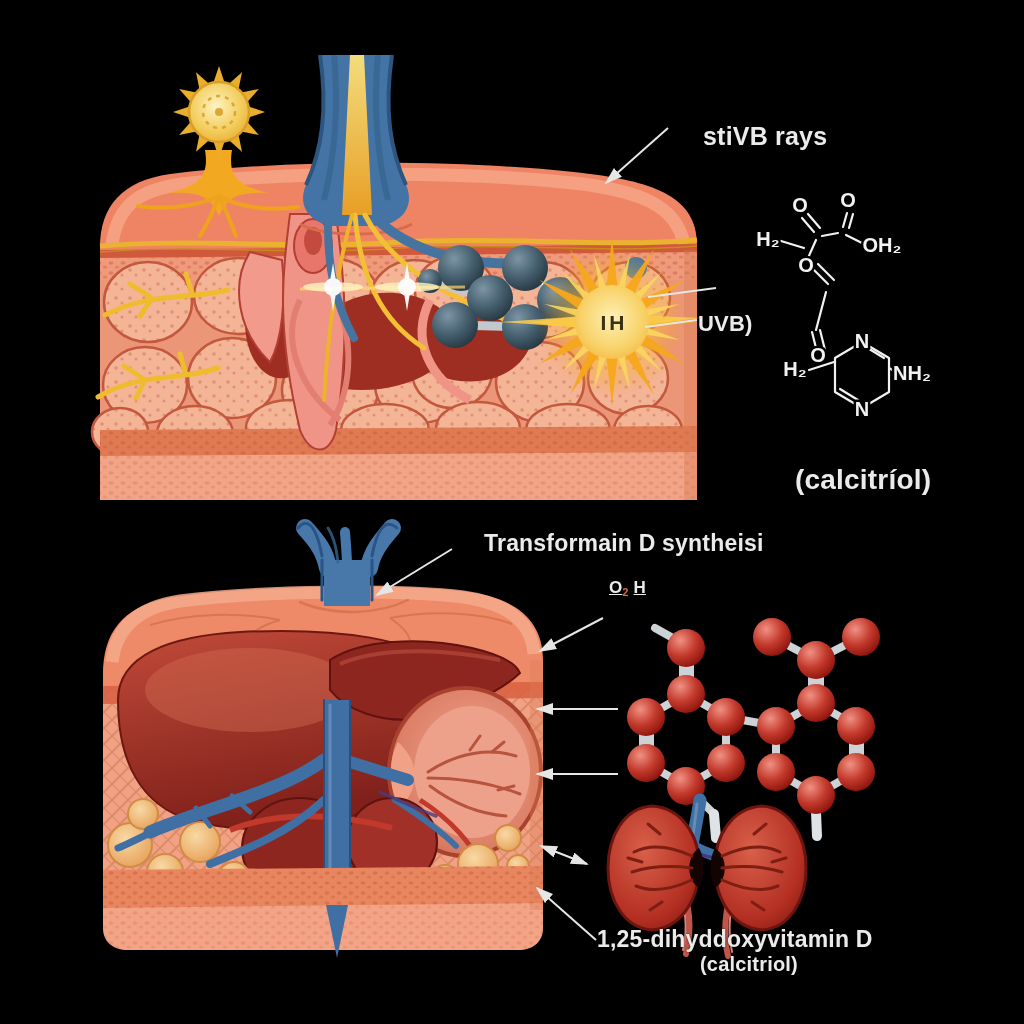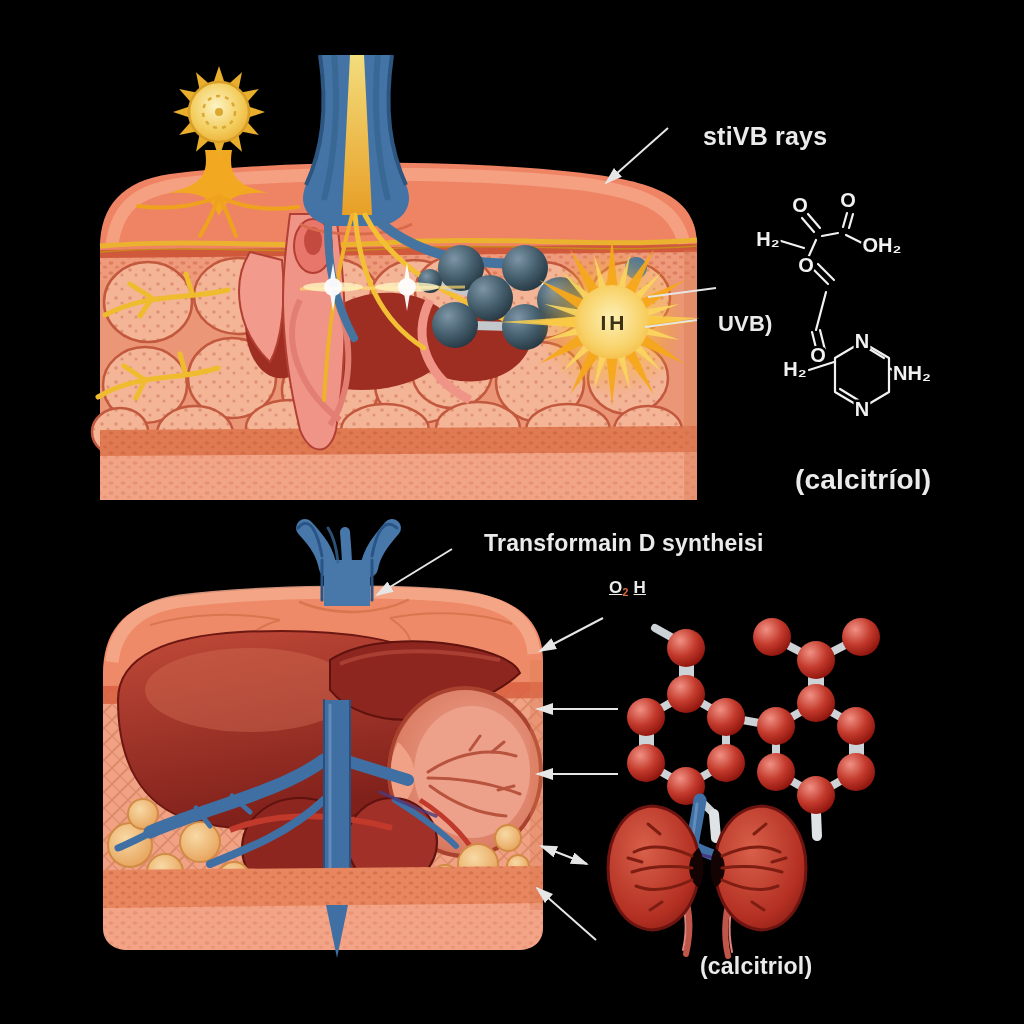--- a/index.html
+++ b/index.html
@@ -4,29 +4,29 @@
 <style>
   html,body{margin:0;padding:0;background:#000;}
   #stage{position:relative;width:1024px;height:1024px;background:#000;overflow:hidden;
          font-family:"Liberation Sans",sans-serif;}
   #artwork{position:absolute;left:0;top:0;}
   .lbl{position:absolute;color:#ebebeb;font-weight:600;white-space:nowrap;
        letter-spacing:.2px;text-shadow:0 0 2px rgba(0,0,0,.85);}
   #lbl-uvb-1{left:650px;top:88px;font-size:23px;}
   #lbl-uvb-2{left:703px;top:122px;font-size:25px;}
   #lbl-dehydro-1{left:720px;top:282px;font-size:22px;}
-  #lbl-dehydro-2{left:698px;top:311px;font-size:22px;margin-left:20px;}
+  #lbl-dehydro-2{left:698px;top:311px;font-size:22px;}
   #lbl-hydroxy-1{left:733px;top:437px;font-size:22px;}
   #lbl-hydroxy-2{left:795px;top:464px;font-size:28px;}
   #lbl-transform{left:463px;top:530px;font-size:23px;margin-left:21px;}
   #lbl-o2h{left:609px;top:578px;font-size:17px;text-decoration:underline;}
   #lbl-o2h .sub{font-size:.62em;vertical-align:-.25em;color:#e06a3c;}
   #lbl-o2h .h{margin-left:5px;}
   #lbl-dihydroxy-1{left:597px;top:926px;font-size:23px;}
-  #lbl-dihydroxy-2{left:700px;top:953px;font-size:23px;}
+  #lbl-dihydroxy-2{left:700px;top:953px;font-size:20px;}
   svg text.atom{fill:#f2f2f2;font-family:"Liberation Sans",sans-serif;font-size:20px;font-weight:600;
        paint-order:stroke;stroke:#000;stroke-width:5px;stroke-linejoin:round;text-anchor:middle;}
   svg text.burst-t{fill:#3b3214;font-family:"Liberation Sans",sans-serif;font-size:21px;font-weight:700;
        letter-spacing:3px;text-anchor:middle;}
 </style>
 </head>
 <body>
 
 <div id="stage">
 
@@ -496,15 +496,16 @@
     <path d="M541,846 L587,864" marker-start="url(#ah)" marker-end="url(#ah)"></path>
     <path d="M596,940 L537,888" marker-end="url(#ah)"></path>
   </g>
 </svg>
 
 <div class="lbl" id="lbl-uvb-2">stiVB rays</div>
 <div class="lbl" id="lbl-dehydro-2">UVB)</div>
 <div class="lbl" id="lbl-hydroxy-2">(calcitríol)</div>
 <div class="lbl" id="lbl-transform">Transformain D syntheisi</div>
 <div class="lbl" id="lbl-o2h"><span>O</span><span class="sub">2</span><span class="h">H</span></div>
+<div class="lbl" id="lbl-dihydroxy-1">1,25-dihyddoxyvitamin D</div>
 <div class="lbl" id="lbl-dihydroxy-2">(calcitriol)</div>
 
 </div>
 
 </body></html>

